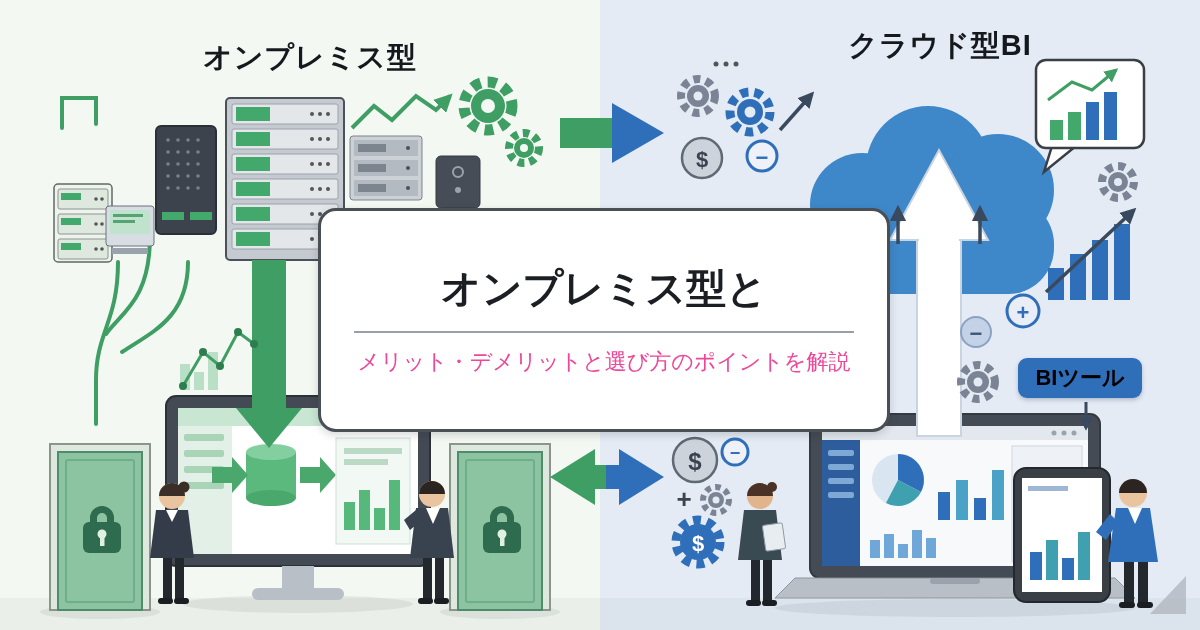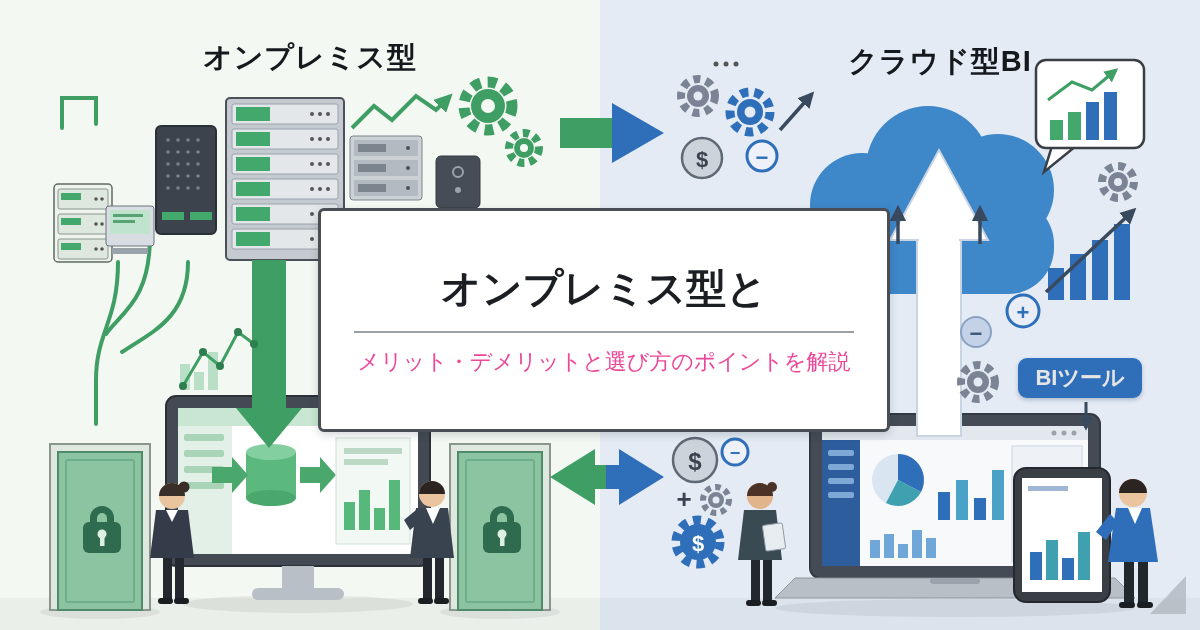--- a/index.html
+++ b/index.html
@@ -3,28 +3,28 @@
 <meta charset="utf-8">
 <style>
   html,body{margin:0;padding:0;background:#ffffff;font-family:"Liberation Sans",sans-serif;}
   .canvas{position:relative;width:1200px;height:630px;overflow:hidden;background:#f4f8f3;}
   .bg-right{position:absolute;left:600px;top:0;width:600px;height:630px;background:#e4ebf5;}
   .bg-floor{position:absolute;left:0;top:598px;width:1200px;height:32px;background:rgba(60,80,70,0.05);}
   svg.scene{position:absolute;left:0;top:0;z-index:1;}
   .overlay{position:absolute;z-index:2;}
   .section-title{font-weight:bold;font-size:29px;color:#15181c;text-align:center;letter-spacing:1px;}
   .title-left{left:150px;top:38px;width:320px;}
-  .title-right{left:780px;top:42px;width:320px;}
+  .title-right{left:780px;top:26px;width:320px;}
   .center-card{left:318px;top:208px;width:566px;height:218px;background:#ffffff;border:3px solid #4a4f55;
-    border-radius:6px;box-shadow:0 3px 8px rgba(30,40,50,0.18);z-index:3;display:flex;flex-direction:column;
+    border-radius:18px;box-shadow:0 3px 8px rgba(30,40,50,0.18);z-index:3;display:flex;flex-direction:column;
     align-items:center;justify-content:center;}
   .card-title{font-size:40px;font-weight:800;color:#1b1e22;line-height:1.28;text-align:center;}
   .card-divider{width:500px;border-top:2px solid #9aa0a6;margin:16px 0 14px 0;}
   .card-subtitle{font-size:22px;font-weight:normal;color:#ec4899;text-align:center;}
-  .bi-badge{left:1018px;top:358px;width:124px;height:40px;background:#2f6fba;border-radius:9px;color:#e5e5e5;
+  .bi-badge{left:1018px;top:358px;width:124px;height:40px;background:#2f6fba;border-radius:9px;color:#000000;
     font-size:22px;font-weight:bold;display:flex;align-items:center;justify-content:center;
     box-shadow:0 2px 4px rgba(20,40,80,0.25);}
 </style>
 </head>
 <body>
 
 <div class="canvas">
   <div class="bg-right"></div>
   <div class="bg-floor"></div>
 

